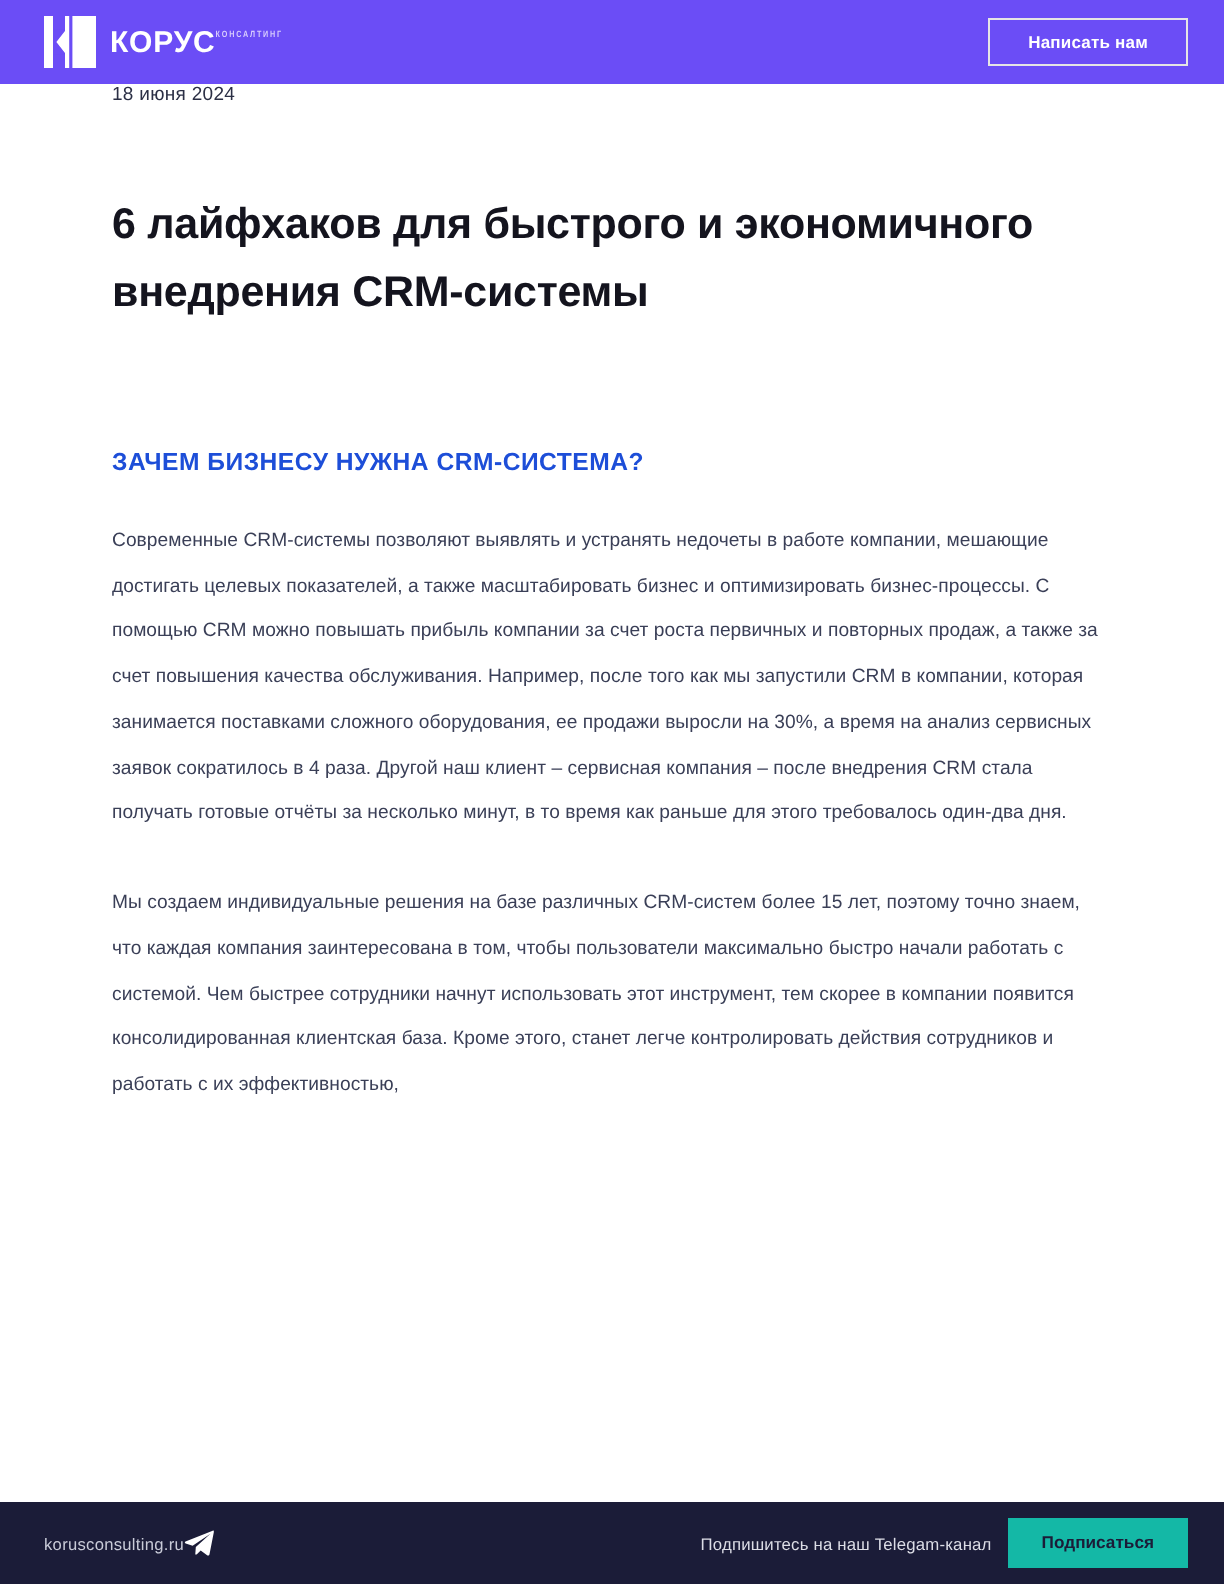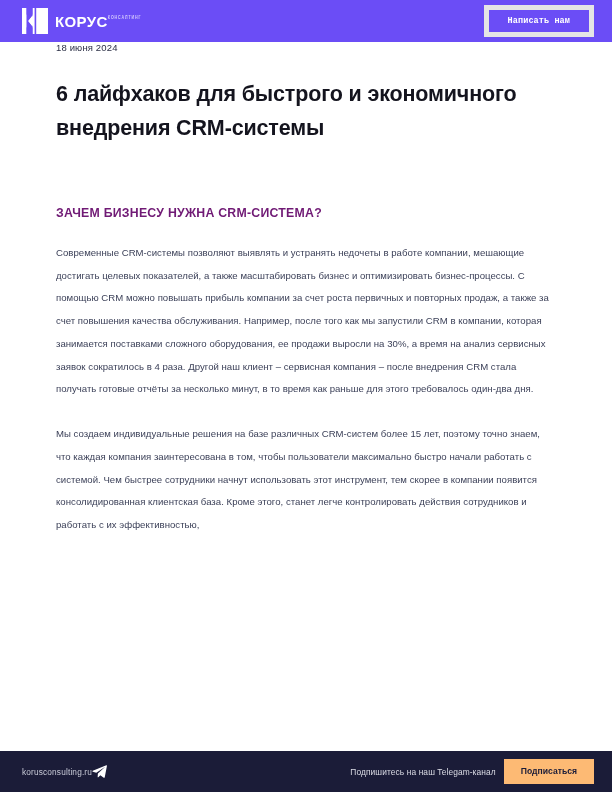--- a/index.html
+++ b/index.html
@@ -68,28 +68,28 @@
     color: #d7ccfd;
     font-size: 3.6px;
     letter-spacing: 0.9px;
     margin-top: 2.5px;
     font-weight: bold;
     transform: scaleY(1.25);
     transform-origin: left top;
   }
 
   .header-cta {
-    border: 5px solid #e5e5e5;
+    border: 1px solid #e5e5e5;
     color: #ffffff;
     background: transparent;
     font-size: 8.5px;
     font-weight: bold;
     letter-spacing: 0.1px;
     padding: 7px 19px;
-    font-family: Liberation Mono, monospace;
+    font-family: Liberation Sans, sans-serif;
     cursor: pointer;
     line-height: 1;
     border-radius: 0;
   }
 
   
   .content {
     flex: 1 1 auto;
     padding: 0 56px;
     box-sizing: border-box;
@@ -101,28 +101,28 @@
     color: #2b2f45;
     letter-spacing: 0.15px;
   }
 
   .article-title {
     font-size: 21.5px;
     font-weight: bold;
     color: #14141e;
     line-height: 1.58;
     letter-spacing: -0.15px;
-    margin-top: 25px;
+    margin-top: 43px;
     max-width: 505px;
   }
 
   .section-heading {
     font-size: 12.3px;
     font-weight: bold;
-    color: #701a75;
+    color: #1d4ed8;
     letter-spacing: 0.25px;
     margin-top: 60px;
   }
 
   .body-para {
     font-size: 9.6px;
     color: #3a3f57;
     line-height: 2.37;
     letter-spacing: 0.02px;
     margin-top: 22px;
@@ -167,21 +167,21 @@
     display: block;
   }
 
   .footer-tg-text {
     color: #dcdde6;
     font-size: 8.4px;
     letter-spacing: 0.1px;
   }
 
   .footer-cta {
-    background: #fdba74;
+    background: #14b8a6;
     color: #1b1c38;
     border: none;
     font-size: 8.6px;
     font-weight: bold;
     padding: 8px 17px;
     font-family: inherit;
     cursor: pointer;
     line-height: 1;
     flex: 0 0 auto;
     border-radius: 0;

